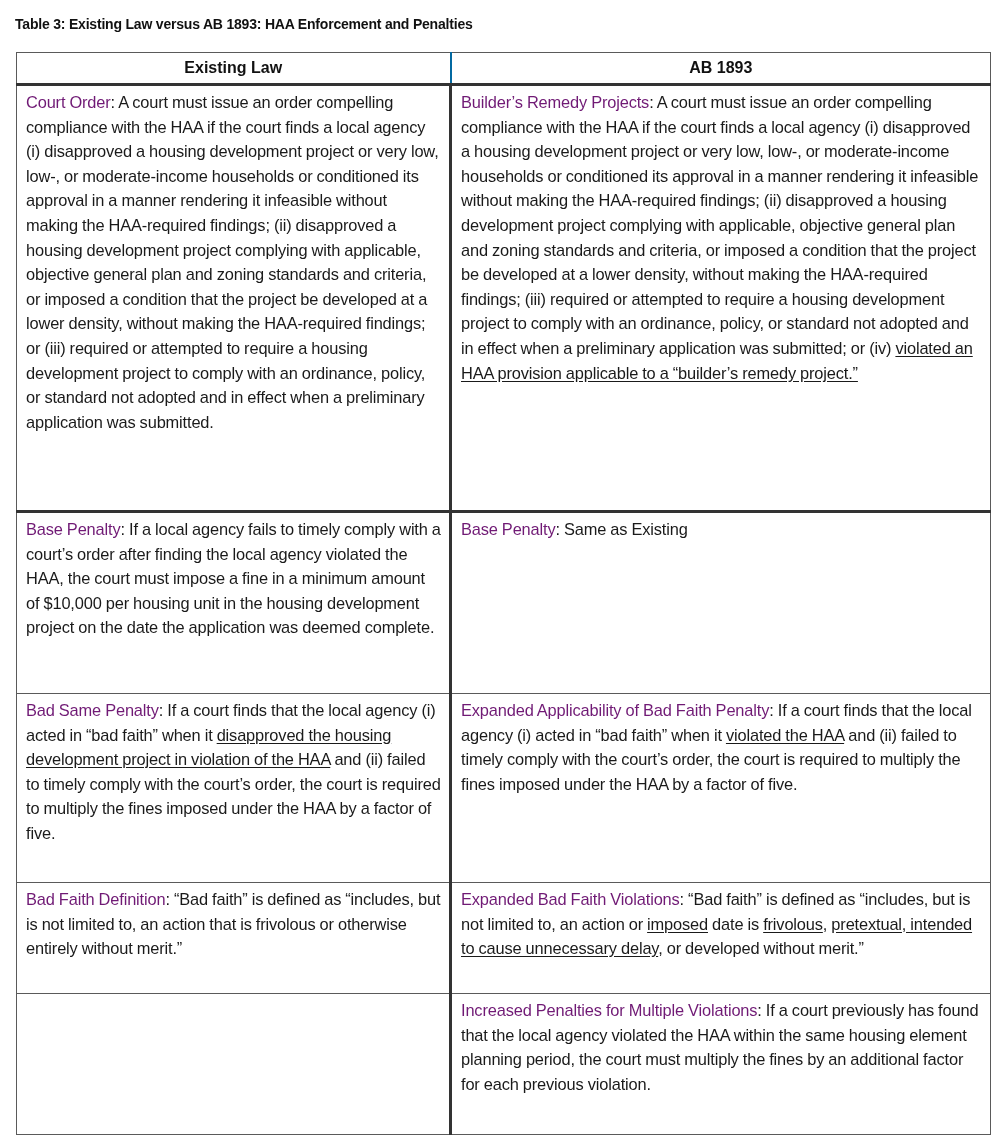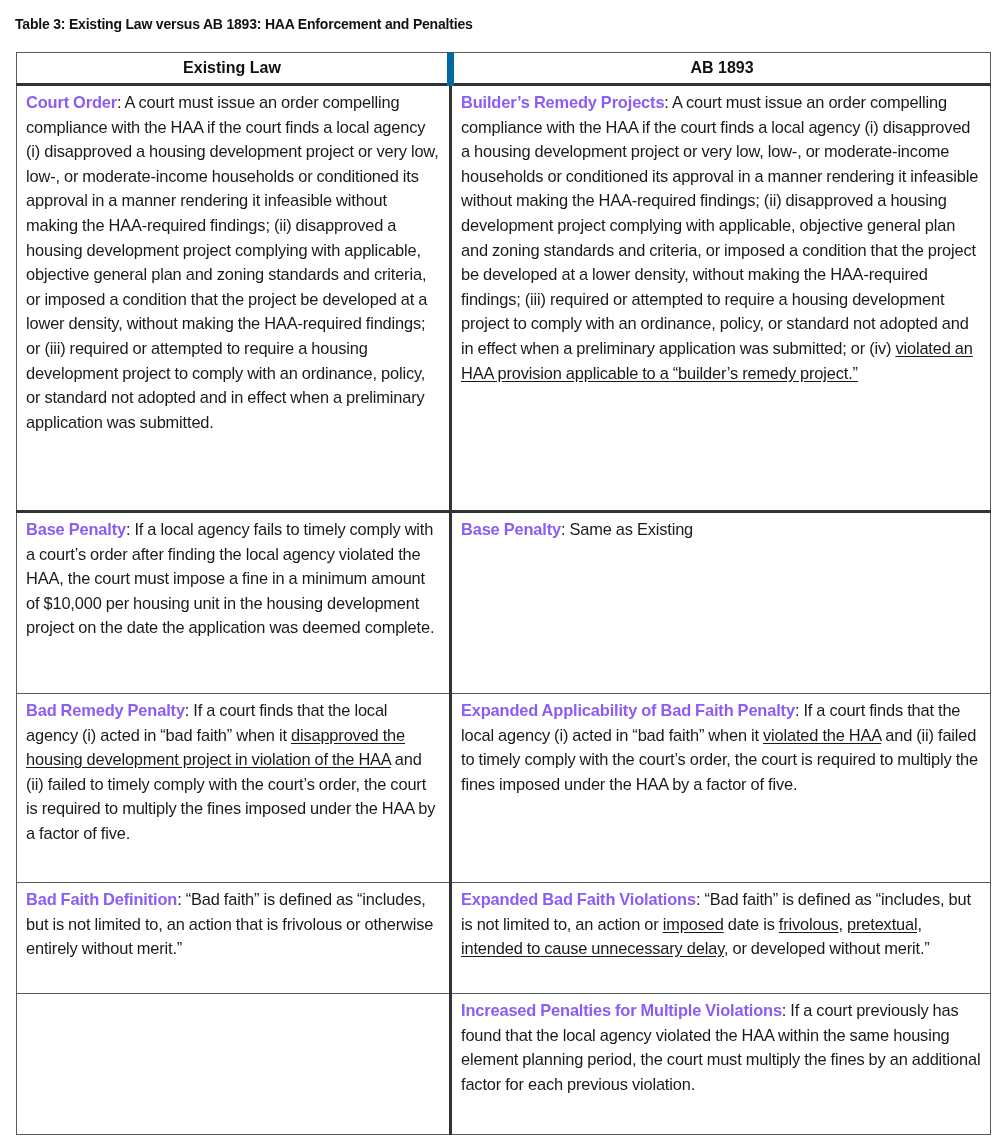--- a/index.html
+++ b/index.html
@@ -46,32 +46,32 @@
       text-align: center;
       height: 30px;
       line-height: 30px;
       color: #111;
       border-bottom: 3px solid #333;
     }
     table.cmp td.left {
       border-right: 3px solid #333;
     }
     table.cmp th.left {
-      border-right: 7px solid #0369a1;
+      border-right: 2px solid #0369a1;
     }
     .cell {
       font-size: 16.4px;
       line-height: 24.6px;
       padding: 4px 8px 2px 9px;
       letter-spacing: -0.15px;
       word-spacing: -0.3px;
     }
     .cell b {
-      font-weight: bold;
-      color: #8b5cf6;
+      font-weight: normal;
+      color: #701a75;
     }
     .u {
       text-decoration: underline;
       text-underline-offset: 2px;
     }
     tr.r1 td { height: 424px; }
     tr.r1 td.left, tr.r1 td.right { border-bottom: 3px solid #333; }
     tr.r2 td { height: 180px; }
     tr.r3 td { height: 188px; }
     tr.r4 td { height: 110px; }
@@ -105,21 +105,21 @@
     <tr class="r2">
       <td class="left">
         <div class="cell"><b>Base Penalty</b><span>:  If a local agency fails to timely comply with a court’s order after finding the local agency violated the HAA, the court must impose a fine in a minimum amount of $10,000 per housing unit in the housing development project on the date the application was deemed complete.</span></div>
       </td>
       <td class="right">
         <div class="cell"><b>Base Penalty</b><span>:  Same as Existing</span></div>
       </td>
     </tr>
     <tr class="r3">
       <td class="left">
-        <div class="cell"><b>Bad Remedy Penalty</b><span>:  If a court finds that the local agency (i) acted in “bad faith” when it </span><span class="u">disapproved the housing development project in violation of the HAA</span><span> and (ii) failed to timely comply with the court’s order, the court is required to multiply the fines imposed under the HAA by a factor of five.</span></div>
+        <div class="cell"><b>Bad Same Penalty</b><span>:  If a court finds that the local agency (i) acted in “bad faith” when it </span><span class="u">disapproved the housing development project in violation of the HAA</span><span> and (ii) failed to timely comply with the court’s order, the court is required to multiply the fines imposed under the HAA by a factor of five.</span></div>
       </td>
       <td class="right">
         <div class="cell"><b>Expanded Applicability of  Bad Faith Penalty</b><span>:  If a court finds that the local agency (i) acted in “bad faith” when it </span><span class="u">violated the HAA</span><span> and (ii) failed to timely comply with the court’s order, the court is required to multiply the fines imposed under the HAA by a factor of five.</span></div>
       </td>
     </tr>
     <tr class="r4">
       <td class="left">
         <div class="cell"><b>Bad Faith Definition</b><span>:  “Bad faith” is defined as “includes, but is not limited to, an action that is frivolous or otherwise entirely without merit.”</span></div>
       </td>
       <td class="right">

